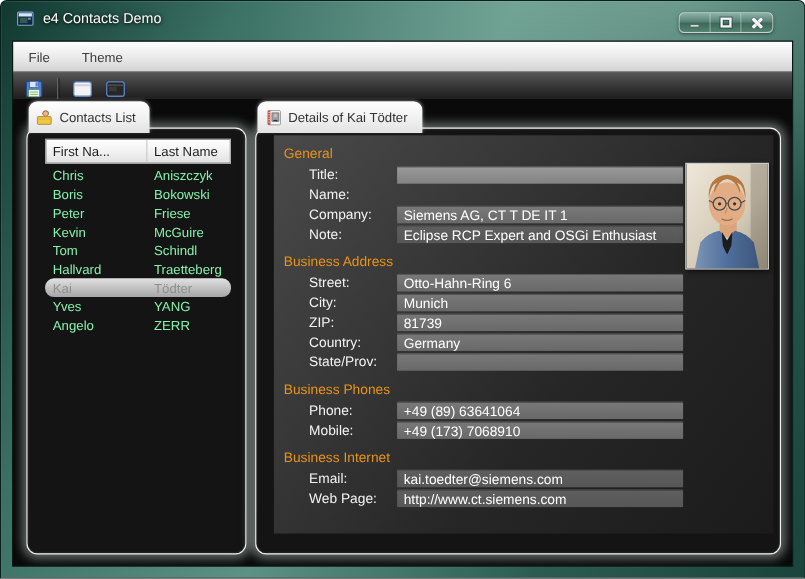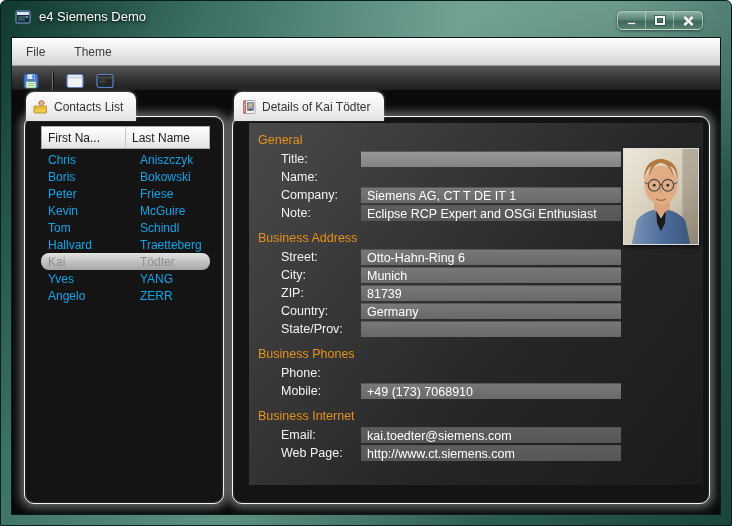--- a/index.html
+++ b/index.html
@@ -53,24 +53,24 @@
     border-radius:8px 8px 0 0; font-size:12px; color:#333; box-shadow:0 -1px 3px rgba(255,255,255,.35); cursor:default; }
   .tab .ticon { width:16px; height:16px; }
   .panel-body { position:absolute; top:24px; left:0; right:0; bottom:0; background:#141414;
     border:1px solid #f4f4f4; border-radius:10px;
     box-shadow:0 0 9px 4px rgba(165,178,174,.55), inset 0 0 2px rgba(255,255,255,.25); overflow:hidden; }
 
   
   .table { margin:9px 13px 0 16px; }
   .thead { display:flex; height:23px; background:linear-gradient(#ffffff, #efefef 60%, #e2e2e2); border:1px solid #aeaeae; }
   .th { font-size:12px; color:#1c1c1c; padding:4px 0 0 6px; cursor:default; }
-  .th.c0 { width:84px; border-right:1px solid #c8c8c8; }
+  .th.c0 { width:92px; border-right:1px solid #c8c8c8; }
   .th.c1 { flex:1; }
   .tbody { margin-top:2px; }
-  .trow { display:flex; height:17px; align-items:center; font-size:12px; color:#0ea5e9; cursor:default; }
+  .trow { display:flex; height:17px; align-items:center; font-size:12px; color:#86efac; cursor:default; }
   .trow .td.c0 { width:93px; padding-left:7px; overflow:hidden; white-space:nowrap; }
   .trow .td.c1 { padding-left:6px; overflow:hidden; white-space:nowrap; }
   .trow.selected { background:linear-gradient(#e2e2e2, #c6c6c6 45%, #a6a6a6); color:#8f8f8f; border-radius:8px; }
 
   
   .form { position:absolute; left:16px; right:6px; top:6px; bottom:18px;
     background:linear-gradient(128deg, #4a4a4a 0%, #383838 30%, #262626 60%, #1b1b1b 100%); }
   .section-title { color:#E8921A; font-size:12.5px; margin:10px 0 4px 9px; }
   .form .section-title:first-child { margin-top:5px; }
   .frow { display:flex; align-items:center; margin-bottom:2px; height:16px; }
@@ -86,21 +86,21 @@
 
 <div class="frame">
 
   <div class="titlebar">
     <svg class="app-icon" viewBox="0 0 16 16">
       <rect x="1" y="2" width="14" height="12" rx="1" fill="#16263c" stroke="#7ba2dc" stroke-width="1"></rect>
       <rect x="2" y="3" width="12" height="3" fill="#d9e6f8"></rect>
       <rect x="3" y="7" width="7" height="5" fill="#2e5b52"></rect>
       <rect x="10.5" y="7" width="2.5" height="2" fill="#6e8fb8"></rect>
     </svg>
-    <span class="title">e4 Siemens Demo</span>
+    <span class="title">e4 Contacts Demo</span>
     <div class="win-controls">
       <div class="wbtn">
           <span class="glyph-min"></span>
         </div>
       <div class="wbtn">
           <span class="glyph-max"></span>
         </div>
       <div class="wbtn">
           <span class="glyph-close"></span>
         </div>
@@ -283,20 +283,21 @@
                 <div class="flabel">Country:</div>
                 <div class="ffield">Germany</div>
               </div>
               <div class="frow">
                 <div class="flabel">State/Prov:</div>
                 <div class="ffield"></div>
               </div>
               <div class="section-title">Business Phones</div>
               <div class="frow">
                 <div class="flabel">Phone:</div>
+                <div class="ffield">+49 (89) 63641064</div>
               </div>
               <div class="frow">
                 <div class="flabel">Mobile:</div>
                 <div class="ffield">+49 (173) 7068910</div>
               </div>
               <div class="section-title">Business Internet</div>
               <div class="frow">
                 <div class="flabel">Email:</div>
                 <div class="ffield dark">kai.toedter@siemens.com</div>
               </div>

